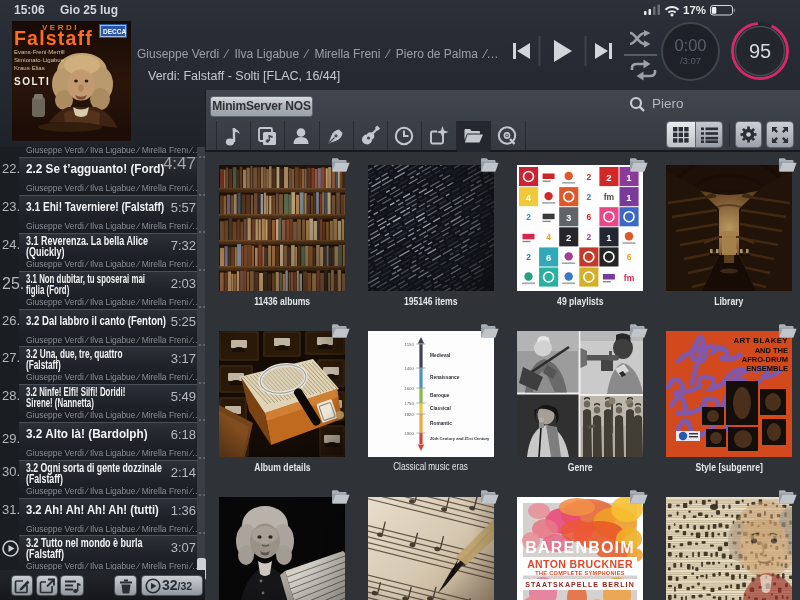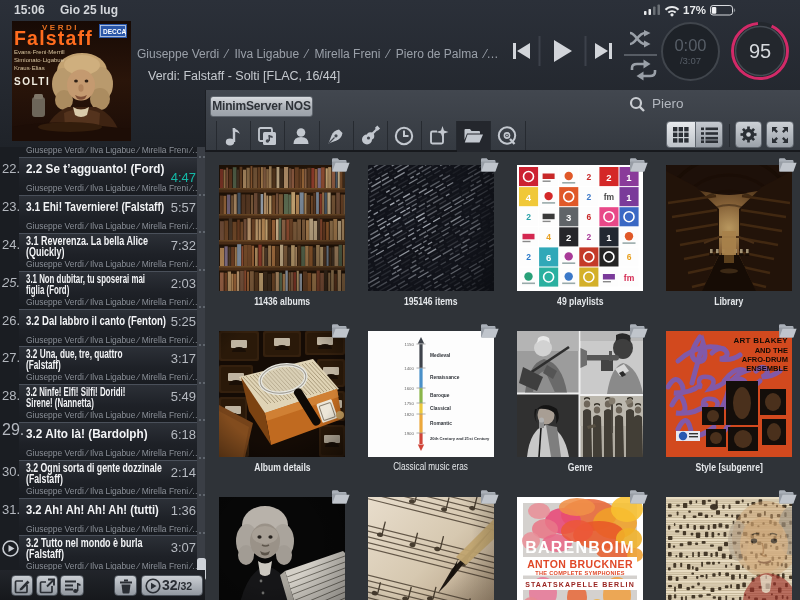--- a/index.html
+++ b/index.html
@@ -2546,54 +2546,54 @@
 <rect x="1" y="5.5" width="14.5" height="10" rx="1" fill="#989ea6"></rect>
 <path d="M1.3 15.5 L4.6 6.8 L18.6 6.8 L15.4 15.5 Z" fill="#c0c5cc"></path>
     </svg>
 <div class="abs" style="left:0;top:147px;width:205px;height:423px;background:#1a1d22;"></div>
 <div class="abs" style="left:0;top:147px;width:197px;height:10px;overflow:hidden;">
       <div style="position:absolute;left:26px;top:-3.5px;font-size:9.5px;color:#8b9098;white-space:nowrap;transform:scaleX(0.89);transform-origin:0 0;">Giuseppe Verdi ⁄ Ilva Ligabue ⁄ Mirella Freni ⁄…</div>
     </div>
 <div class="abs" style="left:19px;top:157px;width:178px;height:38px;background:linear-gradient(#2c3037,#1e2127 55%,#191c21);border-top:1px solid #4a505a;"></div>
 <div class="abs" style="left:2px;top:161px;width:22px;font-size:13px;color:#b4b8bf;">22.</div>
 <div class="abs" style="left:26px;top:160.5px;font-size:13.5px;font-weight:bold;color:#f3f4f6;white-space:nowrap;transform:scaleX(0.87);transform-origin:0 0;">2.2 Se t’agguanto! (Ford)</div>
-<div class="abs" style="left:158px;top:170px;width:38px;text-align:right;font-size:13px;color:#14b8a6;">4:47</div>
+<div class="abs" style="left:158px;top:154px;width:38px;text-align:right;font-size:17px;color:#a3a3a3;">4:47</div>
 <div class="abs" style="left:26px;top:181.5px;font-size:9.5px;color:#8b9098;white-space:nowrap;transform:scaleX(0.89);transform-origin:0 0;">Giuseppe Verdi ⁄ Ilva Ligabue ⁄ Mirella Freni ⁄…</div>
 <div class="abs" style="left:19px;top:195px;width:178px;height:38px;background:linear-gradient(#2c3037,#1e2127 55%,#191c21);border-top:1px solid #4a505a;"></div>
 <div class="abs" style="left:2px;top:199px;width:22px;font-size:13px;color:#b4b8bf;">23.</div>
 <div class="abs" style="left:26px;top:198.5px;font-size:13.5px;font-weight:bold;color:#f3f4f6;white-space:nowrap;transform:scaleX(0.75);transform-origin:0 0;">3.1 Ehi! Taverniere! (Falstaff)</div>
 <div class="abs" style="left:158px;top:200px;width:38px;text-align:right;font-size:13px;color:#b6bac1;">5:57</div>
 <div class="abs" style="left:26px;top:219.5px;font-size:9.5px;color:#8b9098;white-space:nowrap;transform:scaleX(0.89);transform-origin:0 0;">Giuseppe Verdi ⁄ Ilva Ligabue ⁄ Mirella Freni ⁄…</div>
 <div class="abs" style="left:19px;top:233px;width:178px;height:38px;background:linear-gradient(#2c3037,#1e2127 55%,#191c21);border-top:1px solid #4a505a;"></div>
 <div class="abs" style="left:2px;top:237px;width:22px;font-size:13px;color:#b4b8bf;">24.</div>
 <div class="abs" style="left:26px;top:235.5px;font-size:12.3px;line-height:11px;font-weight:bold;color:#f3f4f6;white-space:nowrap;transform:scaleX(0.73);transform-origin:0 0;">3.1 Reverenza. La bella Alice<br>(Quickly)</div>
 <div class="abs" style="left:158px;top:238px;width:38px;text-align:right;font-size:13px;color:#b6bac1;">7:32</div>
 <div class="abs" style="left:26px;top:257.5px;font-size:9.5px;color:#8b9098;white-space:nowrap;transform:scaleX(0.89);transform-origin:0 0;">Giuseppe Verdi ⁄ Ilva Ligabue ⁄ Mirella Freni ⁄…</div>
 <div class="abs" style="left:19px;top:271px;width:178px;height:38px;background:linear-gradient(#2c3037,#1e2127 55%,#191c21);border-top:1px solid #4a505a;"></div>
-<div class="abs" style="left:2px;top:275px;width:22px;font-size:13px;color:#b4b8bf;font-style:italic;">25.</div>
+<div class="abs" style="left:2px;top:275px;width:22px;font-size:16px;color:#b4b8bf;">25.</div>
 <div class="abs" style="left:26px;top:273.5px;font-size:12.3px;line-height:11px;font-weight:bold;color:#f3f4f6;white-space:nowrap;transform:scaleX(0.64);transform-origin:0 0;">3.1 Non dubitar, tu sposerai mai<br>figlia (Ford)</div>
 <div class="abs" style="left:158px;top:276px;width:38px;text-align:right;font-size:13px;color:#b6bac1;">2:03</div>
 <div class="abs" style="left:26px;top:295.5px;font-size:9.5px;color:#8b9098;white-space:nowrap;transform:scaleX(0.89);transform-origin:0 0;">Giuseppe Verdi ⁄ Ilva Ligabue ⁄ Mirella Freni ⁄…</div>
 <div class="abs" style="left:19px;top:309px;width:178px;height:37px;background:linear-gradient(#2c3037,#1e2127 55%,#191c21);border-top:1px solid #4a505a;"></div>
 <div class="abs" style="left:2px;top:313px;width:22px;font-size:13px;color:#b4b8bf;">26.</div>
 <div class="abs" style="left:26px;top:312.5px;font-size:13.5px;font-weight:bold;color:#f3f4f6;white-space:nowrap;transform:scaleX(0.71);transform-origin:0 0;">3.2 Dal labbro il canto (Fenton)</div>
 <div class="abs" style="left:158px;top:314px;width:38px;text-align:right;font-size:13px;color:#b6bac1;">5:25</div>
 <div class="abs" style="left:26px;top:333.5px;font-size:9.5px;color:#8b9098;white-space:nowrap;transform:scaleX(0.89);transform-origin:0 0;">Giuseppe Verdi ⁄ Ilva Ligabue ⁄ Mirella Freni ⁄…</div>
 <div class="abs" style="left:19px;top:346px;width:178px;height:38px;background:linear-gradient(#2c3037,#1e2127 55%,#191c21);border-top:1px solid #4a505a;"></div>
 <div class="abs" style="left:2px;top:350px;width:22px;font-size:13px;color:#b4b8bf;">27.</div>
 <div class="abs" style="left:26px;top:348.5px;font-size:12.3px;line-height:11px;font-weight:bold;color:#f3f4f6;white-space:nowrap;transform:scaleX(0.67);transform-origin:0 0;">3.2 Una, due, tre, quattro<br>(Falstaff)</div>
 <div class="abs" style="left:158px;top:351px;width:38px;text-align:right;font-size:13px;color:#b6bac1;">3:17</div>
 <div class="abs" style="left:26px;top:370.5px;font-size:9.5px;color:#8b9098;white-space:nowrap;transform:scaleX(0.89);transform-origin:0 0;">Giuseppe Verdi ⁄ Ilva Ligabue ⁄ Mirella Freni ⁄…</div>
 <div class="abs" style="left:19px;top:384px;width:178px;height:38px;background:linear-gradient(#2c3037,#1e2127 55%,#191c21);border-top:1px solid #4a505a;"></div>
 <div class="abs" style="left:2px;top:388px;width:22px;font-size:13px;color:#b4b8bf;">28.</div>
 <div class="abs" style="left:26px;top:386.5px;font-size:12.3px;line-height:11px;font-weight:bold;color:#f3f4f6;white-space:nowrap;transform:scaleX(0.64);transform-origin:0 0;">3.2 Ninfe! Elfi! Silfi! Doridi!<br>Sirene! (Nannetta)</div>
 <div class="abs" style="left:158px;top:389px;width:38px;text-align:right;font-size:13px;color:#b6bac1;">5:49</div>
 <div class="abs" style="left:26px;top:408.5px;font-size:9.5px;color:#8b9098;white-space:nowrap;transform:scaleX(0.89);transform-origin:0 0;">Giuseppe Verdi ⁄ Ilva Ligabue ⁄ Mirella Freni ⁄…</div>
 <div class="abs" style="left:19px;top:422px;width:178px;height:38px;background:linear-gradient(#2c3037,#1e2127 55%,#191c21);border-top:1px solid #4a505a;"></div>
-<div class="abs" style="left:2px;top:421px;width:22px;font-size:16px;color:#b4b8bf;">29.</div>
+<div class="abs" style="left:2px;top:431px;width:22px;font-size:13px;color:#b4b8bf;">29.</div>
 <div class="abs" style="left:26px;top:425.5px;font-size:13.5px;font-weight:bold;color:#f3f4f6;white-space:nowrap;transform:scaleX(0.87);transform-origin:0 0;">3.2 Alto là! (Bardolph)</div>
 <div class="abs" style="left:158px;top:427px;width:38px;text-align:right;font-size:13px;color:#b6bac1;">6:18</div>
 <div class="abs" style="left:26px;top:446.5px;font-size:9.5px;color:#8b9098;white-space:nowrap;transform:scaleX(0.89);transform-origin:0 0;">Giuseppe Verdi ⁄ Ilva Ligabue ⁄ Mirella Freni ⁄…</div>
 <div class="abs" style="left:19px;top:460px;width:178px;height:38px;background:linear-gradient(#2c3037,#1e2127 55%,#191c21);border-top:1px solid #4a505a;"></div>
 <div class="abs" style="left:2px;top:464px;width:22px;font-size:13px;color:#b4b8bf;">30.</div>
 <div class="abs" style="left:26px;top:462.5px;font-size:12.3px;line-height:11px;font-weight:bold;color:#f3f4f6;white-space:nowrap;transform:scaleX(0.71);transform-origin:0 0;">3.2 Ogni sorta di gente dozzinale<br>(Falstaff)</div>
 <div class="abs" style="left:158px;top:465px;width:38px;text-align:right;font-size:13px;color:#b6bac1;">2:14</div>
 <div class="abs" style="left:26px;top:484.5px;font-size:9.5px;color:#8b9098;white-space:nowrap;transform:scaleX(0.89);transform-origin:0 0;">Giuseppe Verdi ⁄ Ilva Ligabue ⁄ Mirella Freni ⁄…</div>
 <div class="abs" style="left:19px;top:498px;width:178px;height:37px;background:linear-gradient(#2c3037,#1e2127 55%,#191c21);border-top:1px solid #4a505a;"></div>
 <div class="abs" style="left:2px;top:502px;width:22px;font-size:13px;color:#b4b8bf;">31.</div>

